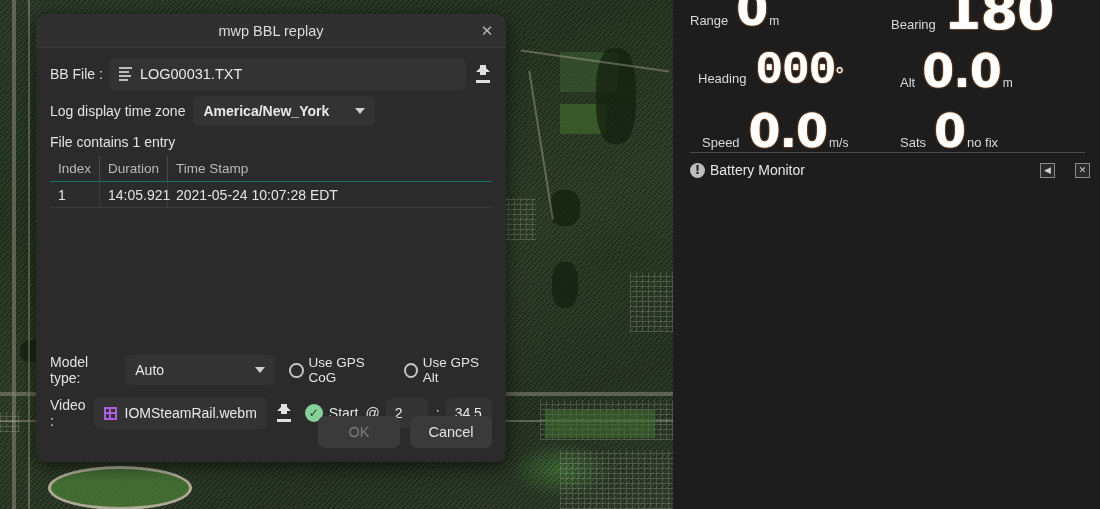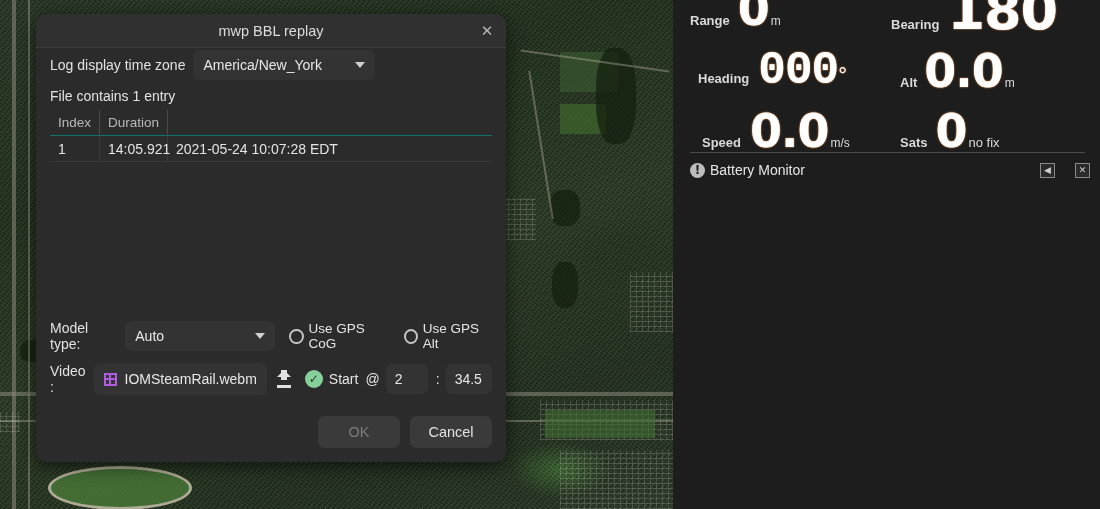--- a/index.html
+++ b/index.html
@@ -45,21 +45,21 @@
 
   
   #right-panel {
     position: absolute; left: 673px; top: 0; width: 427px; height: 509px;
     background: #1d1d1d;
   }
 
   
   #telemetry { position: relative; width: 100%; height: 150px; color: #fff; }
   .tel-row { position: absolute; display: flex; align-items: baseline; }
-  .tel-label { font-size: 13px; color: #d9d9d9; font-weight: 700; }
+  .tel-label { font-size: 13px; color: #d9d9d9; font-weight: 400; }
   .tel-val {
     font-size: 46px; line-height: 46px; font-weight: 700; letter-spacing: -1px;
     color: #fff; text-shadow: 0 0 1px #e8a06a, 0 0 2px #d08040;
     font-family: "DejaVu Sans", sans-serif;
   }
   .tel-unit { font-size: 12px; color: #dcdcdc; margin-left: 2px; }
   .tel-deg { font-size: 22px; color: #fff; text-shadow: 0 0 2px #d08040; }
 
   #divider-line {
     position: absolute; left: 690px; top: 0; width: 395px; height: 1px;
@@ -127,40 +127,40 @@
     position: absolute; left: 2px; top: 0; width: 0; height: 0;
     border-left: 7px solid transparent; border-right: 7px solid transparent;
     border-bottom: 7px solid #e0e0e0;
   }
 
   #row-tz { height: 34px; }
   #lbl-tz { color: #e2e2e2; margin-right: 8px; }
   #tz-select {
     width: 182px; height: 30px; background: #333333; border-radius: 6px;
     display: flex; align-items: center; padding: 0 10px;
-    justify-content: space-between; color: #e8e8e8;
+    justify-content: space-between; color: #e8e8e8; font-weight: bold;
   }
   .caret { width: 0; height: 0; border-left: 5px solid transparent;
            border-right: 5px solid transparent; border-top: 6px solid #cfcfcf; }
 
   #file-entry-text { margin-top: 6px; color: #e2e2e2; font-size: 14px; }
 
   
   #log-table { margin-top: 6px; width: 442px; }
   #log-head { display: flex; border-bottom: 1px solid #0f766e; height: 26px; align-items: center; }
   #log-head > div { color: #b9b9b9; font-size: 13.5px; padding-left: 8px; }
   .col-index { width: 50px; border-right: 1px solid #4a4a4a; height: 26px; line-height: 26px; }
   .col-dur   { width: 68px; border-right: 1px solid #4a4a4a; height: 26px; line-height: 26px; }
   .col-ts    { flex: 1; height: 26px; line-height: 26px; }
   #log-row { display: flex; height: 26px; align-items: center; border-bottom: 1px solid #3a3a3a; }
   #log-row > div { color: #e4e4e4; font-size: 14px; padding-left: 8px; }
   #log-body-fill { height: 144px; }
 
   
-  #row-model { height: 36px; margin-top: 12px; }
+  #row-model { height: 36px; margin-top: 0; }
   #lbl-model { color: #e2e2e2; margin-right: 8px; }
   #model-select {
     width: 160px; height: 30px; background: #333333; border-radius: 6px;
     display: flex; align-items: center; padding: 0 10px;
     justify-content: space-between; color: #e8e8e8;
   }
   .radio-wrap { display: flex; align-items: center; margin-left: 14px; }
   .radio {
     width: 15px; height: 15px; border-radius: 50%; border: 2px solid #c3c3c3;
     margin-right: 5px; background: transparent;
@@ -299,35 +299,51 @@
   <div id="dialog">
 
     <div id="dlg-titlebar">
       <div style="width:18px"></div>
       <div id="dlg-title">mwp BBL replay</div>
       <div id="dlg-close">✕</div>
     </div>
 
     <div id="dlg-body">
 
+      <div class="row" id="row-bbfile">
+        <span id="lbl-bbfile">BB File :</span>
+        <div id="bbfile-box">
+          <span class="list-icon">
+              <i></i>
+              <i></i>
+              <i></i>
+              <i></i>
+            </span>
+          <span id="bbfile-name">LOG00031.TXT</span>
+        </div>
+        <span class="upload-icon">
+            <span class="upload-arrow"></span>
+          </span>
+      </div>
 
       <div class="row" id="row-tz">
         <span id="lbl-tz">Log display time zone</span>
         <div id="tz-select">
           <span>America/New_York</span>
           <span class="caret"></span>
         </div>
       </div>
 
       <div id="file-entry-text">File contains 1 entry</div>
 
       <div id="log-table">
         <div id="log-head">
           <div class="col-index">Index</div>
           <div class="col-dur">Duration</div>
+          <div class="col-ts">Time Stamp</div>
         </div>
         <div id="log-row">
           <div class="col-index" style="border-right:1px solid #3a3a3a;">1</div>
           <div class="col-dur" style="border-right:1px solid #3a3a3a;">14:05.921</div>
           <div class="col-ts">2021-05-24 10:07:28 EDT</div>
         </div>
         <div id="log-body-fill"></div>
       </div>
 
       <div class="row" id="row-model">

